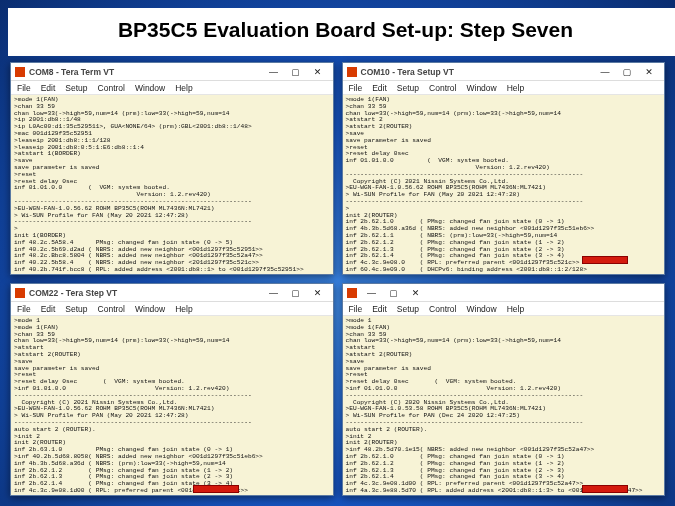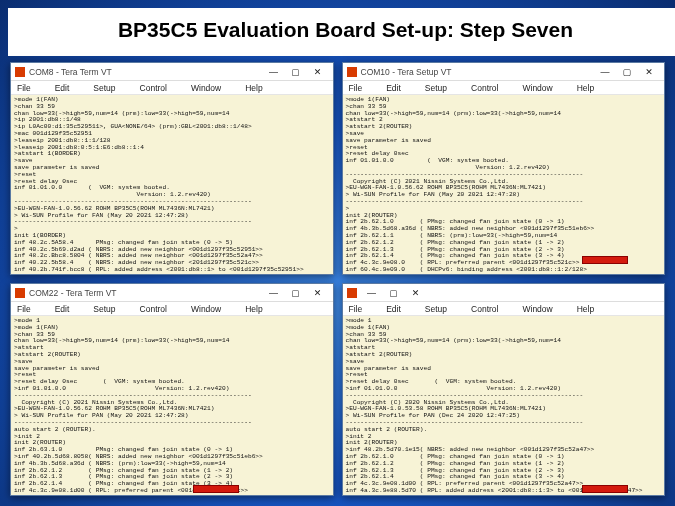--- a/index.html
+++ b/index.html
@@ -50,33 +50,33 @@
     color: #444;
     border-bottom: 1px solid #ddd;
     padding: 0 4px;
   }
   .title-bar .ticon {
     width: 10px; height: 10px;
     background: #d83b01;
     margin-right: 4px;
     display:inline-block;
   }
-  .title-bar .t-text { flex: 1; }
+  .title-bar .t-text { flex: 1; font-weight: bold; }
   .win-btns { display: flex; gap: 0; }
   .win-btn {
     width: 22px; height: 14px;
     font-size: 9px;
     text-align: center;
     line-height: 14px;
     color: #222;
   }
   .menu-bar {
     height: 14px;
     display: flex;
-    gap: 24px;
+    gap: 10px;
     font-size: 8.5px;
     color: #222;
     padding: 0 6px;
     align-items: center;
     border-bottom: 1px solid #e5e5e5;
   }
   .content {
     flex: 1;
     background: #f7f3d6;
     font-family: "Courier New", monospace;
@@ -194,21 +194,21 @@
 inf 2b.62.1.4       ( PMsg: changed fan join state (3 -&gt; 4)
 inf 4c.3c.9e08.0    ( RPL: preferred parent &lt;001d1297f35c521c&gt;&gt;
 inf 60.4c.9e09.0    ( DHCPv6: binding address &lt;2001:db8::1:2/128&gt;
 inf 4e.3c.9e08.0    ( RPL: connected to DODAG
 inf 2b.62.4.5       ( PMsg: changed fan join state (4 -&gt; 5)
 inf 40.3c.1e80.5d68 ( RPL: added address &lt;2001:db8::1:3&gt; to &lt;001d1297f35c51eb6&gt;&gt;<div class="hl" style="bottom: 10px; right: 36px; width: 46px;"></div></div>
     </div>
   <div class="term">
       <div class="title-bar">
         <span class="ticon"></span>
-        <span class="t-text">COM22 - Tera Term VT</span>
+        <span class="t-text">COM22 - Tera Step VT</span>
         <div class="win-btns">
           <div class="win-btn">—</div>
           <div class="win-btn">▢</div>
           <div class="win-btn">✕</div>
         </div>
       </div>
       <div class="menu-bar">
         <span>File</span>
         <span>Edit</span>
         <span>Setup</span>

